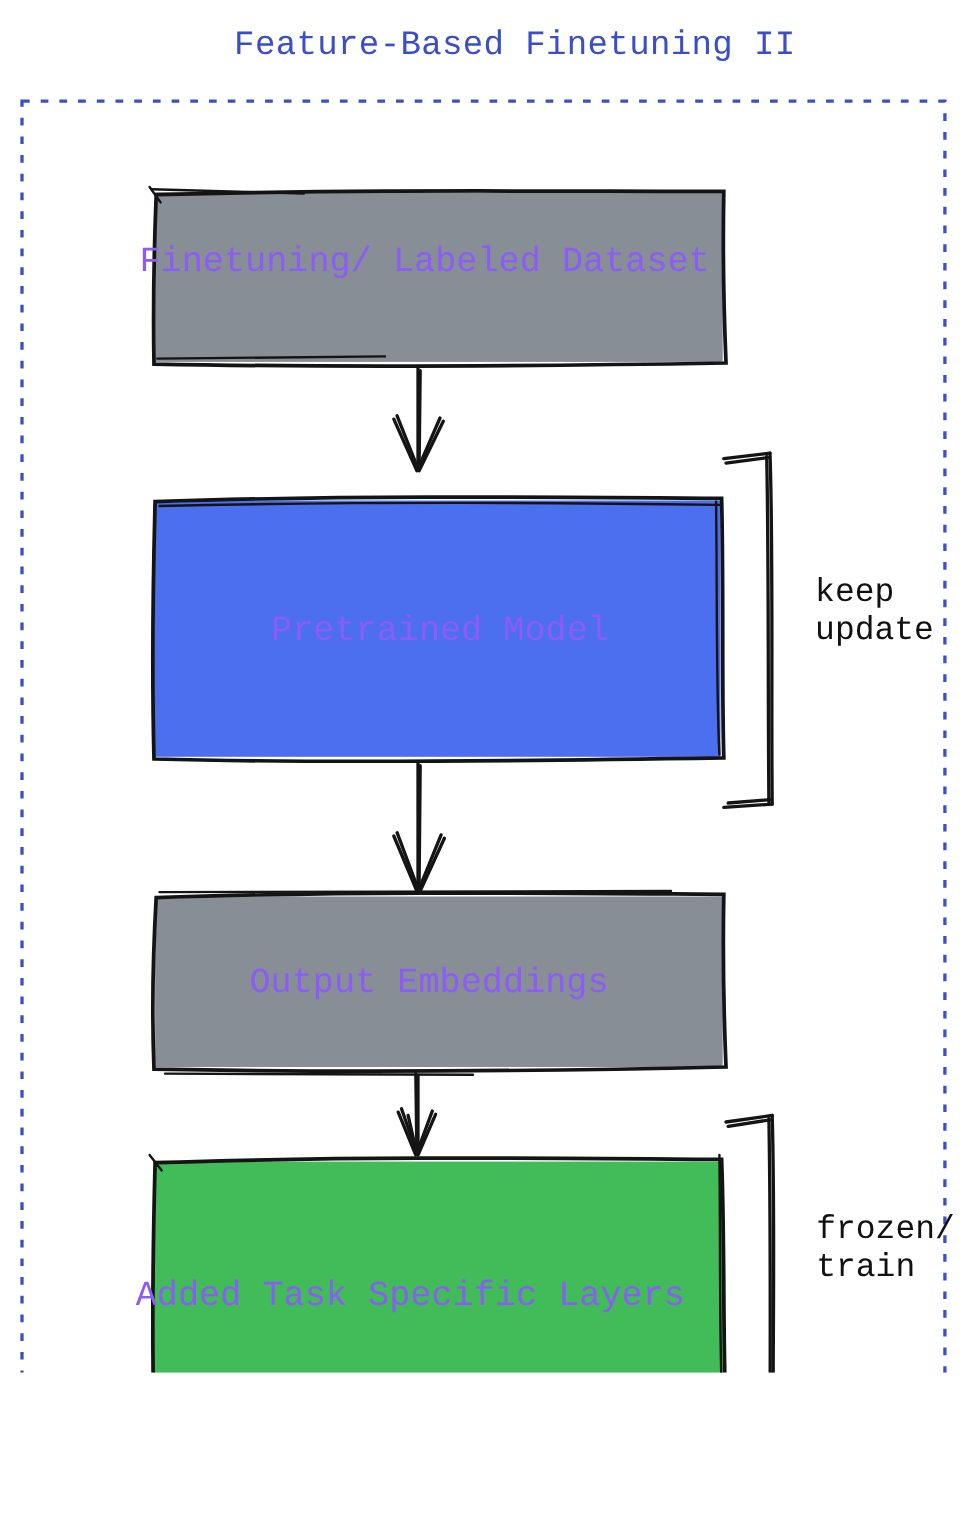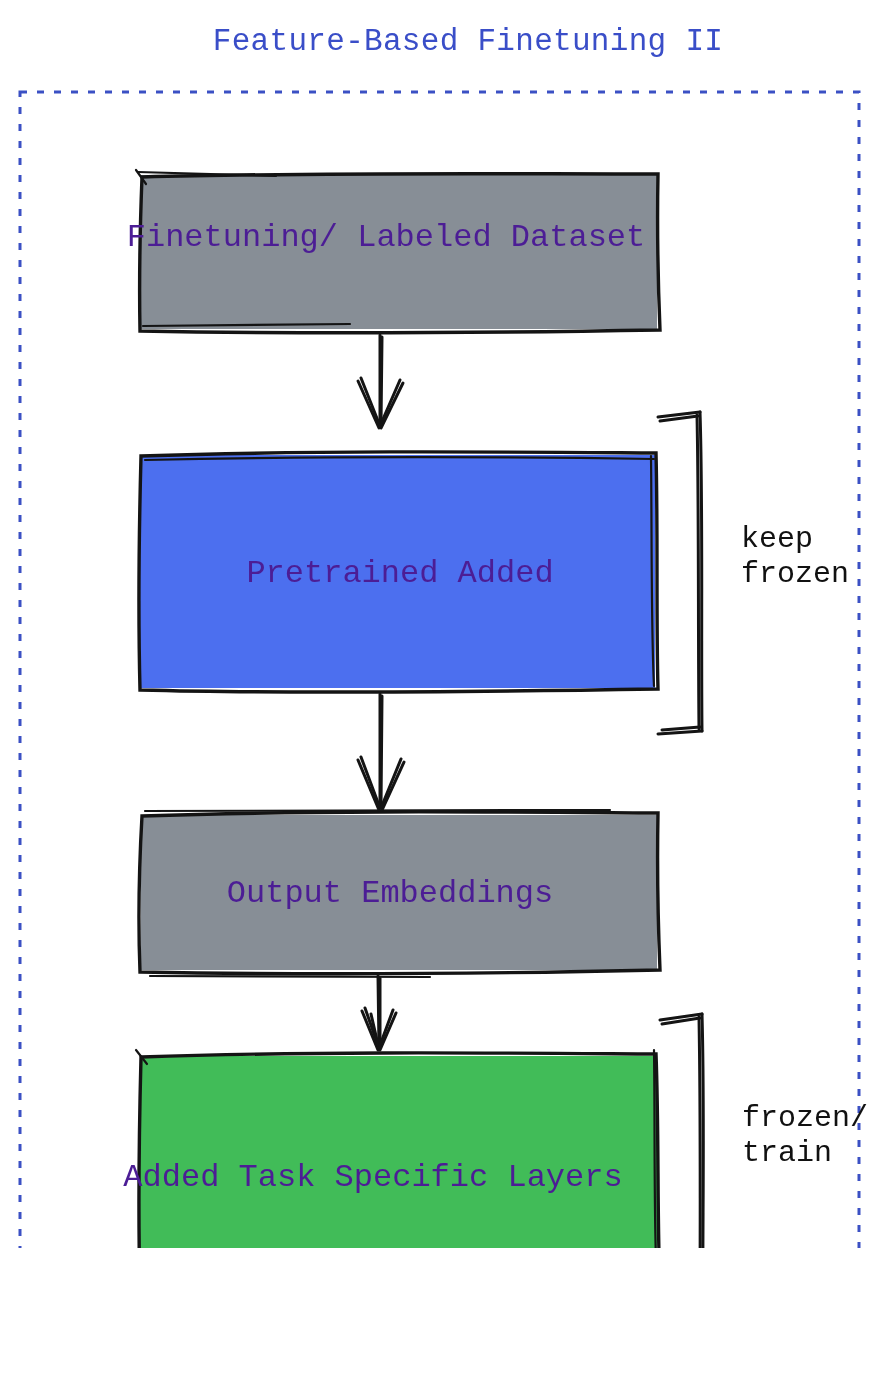--- a/index.html
+++ b/index.html
@@ -24,21 +24,21 @@
   .fill { position: absolute; }
   #fill-1 { left: 141px; top: 175px; width: 516px; height: 154px; }
   #fill-2 { left: 140px; top: 455px; width: 515px; height: 233px; }
   #fill-3 { left: 141px; top: 815px; width: 516px; height: 155px; }
   #fill-4 { left: 140px; top: 1056px; width: 517px; height: 234px; }
   svg.overlay { position: absolute; left: 0; top: 0; }
   .label {
     position: absolute;
     transform: translateX(-50%);
     font-size: 32px;
-    color: #4c1d95;
+    color: #8b5cf6;
     white-space: nowrap;
   }
   #label-1 { left: 386px; top: 219px; }
   #label-2 { left: 400px; top: 555px; }
   #label-3 { left: 390px; top: 875px; }
   #label-4 { left: 373px; top: 1159px; }
   .annotation {
     position: absolute;
     font-size: 30px;
     line-height: 35px;
@@ -126,26 +126,26 @@
       <path d="M660 1020 L 702 1014"></path>
         <path d="M662 1024 L 700 1018"></path>
       <path d="M702 1014 C 705 1120, 702 1240, 703 1333"></path>
       <path d="M699 1017 C 701 1130, 700 1240, 700 1331"></path>
       <path d="M703 1333 L 660 1336"></path>
         <path d="M701 1329 L 663 1332"></path>
     </g>
   </svg>
 
   <div class="label" id="label-1">Finetuning/ Labeled Dataset</div>
-  <div class="label" id="label-2">Pretrained Added</div>
+  <div class="label" id="label-2">Pretrained Model</div>
   <div class="label" id="label-3">Output Embeddings</div>
   <div class="label" id="label-4">Added Task Specific Layers</div>
 
   <div class="annotation" id="annotation-1">
     <div>keep</div>
-    <div>frozen</div>
+    <div>update</div>
   </div>
   <div class="annotation" id="annotation-2">
     <div>frozen/</div>
     <div>train</div>
   </div>
 
 </div>
 
 </body></html>

